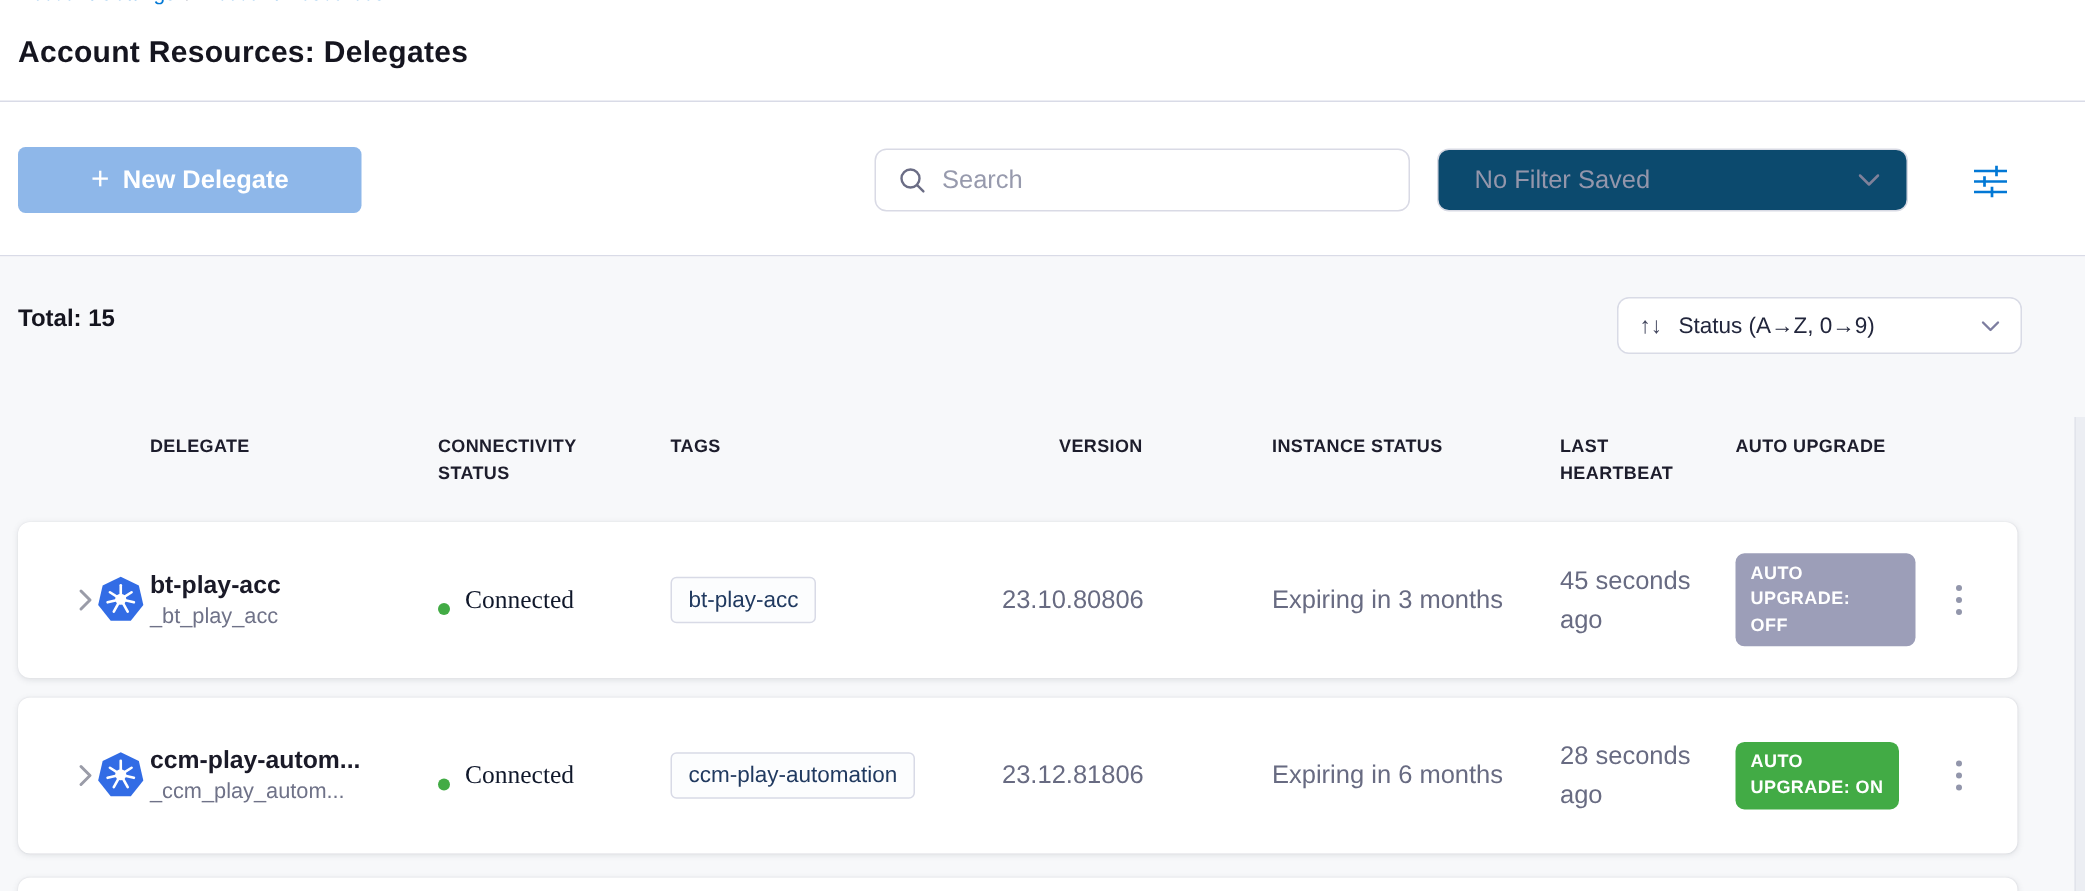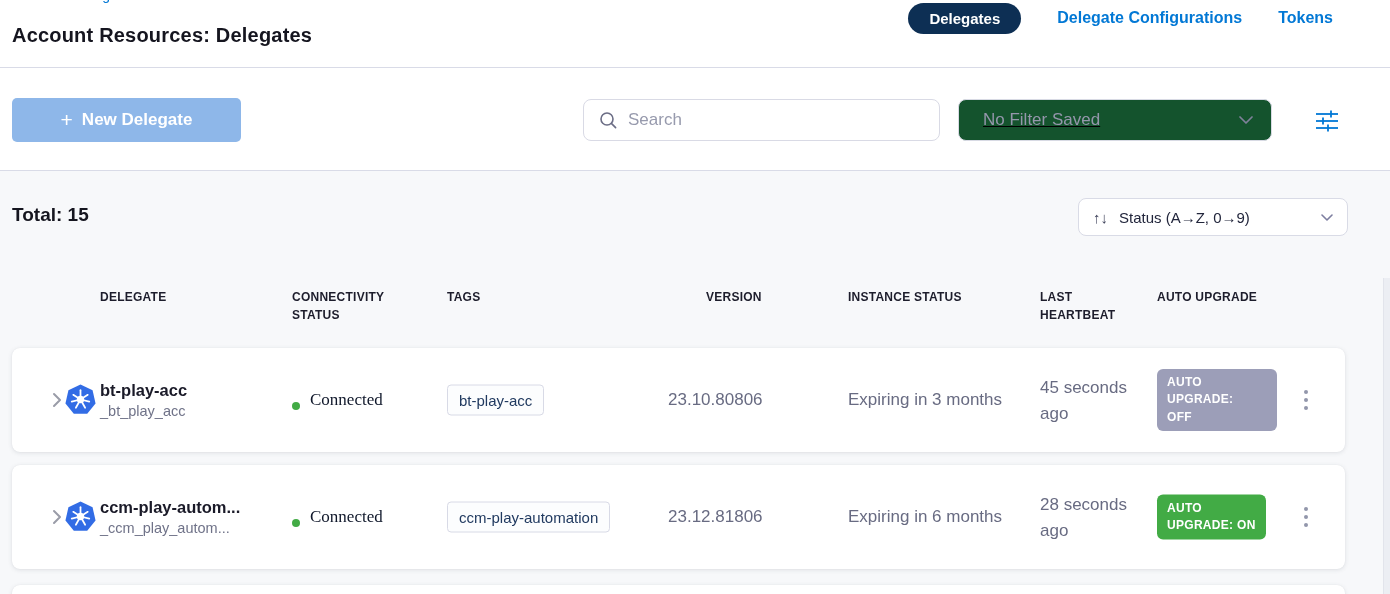--- a/index.html
+++ b/index.html
@@ -25,27 +25,27 @@
   .content-bg { position:absolute; top:171px; left:0; right:0; bottom:0; background:#f7f8fa; }
 
   
   .new-delegate { position:absolute; top:98px; left:12px; width:229px; height:44px; background:#8eb7e9; border:none; border-radius:5px; color:#fff; display:flex; align-items:center; justify-content:center; gap:9px; font-size:17px; font-weight:600; cursor:pointer; font-family:inherit; }
   .plus-glyph { font-size:21px; font-weight:400; line-height:1; position:relative; top:-1px; }
 
   .search-box { position:absolute; top:99px; left:583px; width:357px; height:42px; background:#fff; border:1px solid #d9dae5; border-radius:8px; display:flex; align-items:center; padding:16px 14px; gap:10px; }
   .search-box input { border:none; outline:none; flex:1; font-size:17px; color:#22222a; font-family:inherit; background:transparent; }
   .search-box input::placeholder { color:#979aad; }
 
-  .filter-select { position:absolute; top:99px; left:958px; width:314px; height:42px; background:#14532d; border:1px solid #d8dae4; border-radius:8px; display:flex; align-items:center; padding:0 18px 0 24px; cursor:pointer;text-decoration:underline; }
+  .filter-select { position:absolute; top:99px; left:958px; width:314px; height:42px; background:#0c4a6e; border:1px solid #d8dae4; border-radius:8px; display:flex; align-items:center; padding:0 18px 0 24px; cursor:pointer; }
   .filter-select .value { flex:1; font-size:17px; color:#9496ab; }
 
   .filter-icon-btn { position:absolute; top:107px; left:1313px; width:28px; height:28px; background:none; border:none; cursor:pointer; display:flex; align-items:center; justify-content:center; }
 
   
-  .total { position:absolute; top:204px; left:12px; font-size:19px; font-weight:700; color:#15151f; }
+  .total { position:absolute; top:204px; left:12px; font-size:16px; font-weight:700; color:#15151f; }
   .sort-select { position:absolute; top:198px; left:1078px; width:270px; height:38px; background:#fff; border:1px solid #d9dbe6; border-radius:8px; display:flex; align-items:center; padding:0 14px; gap:11px; cursor:pointer; }
   .sort-arrows { font-size:15px; color:#42465e; }
   .sort-label { flex:1; font-size:15px; font-weight:500; color:#22263c; }
 
   
   .th { position:absolute; top:288px; font-size:12px; font-weight:700; color:#1d1d2c; letter-spacing:.25px; line-height:1.5; }
   .th.c-delegate { left:100px; }
   .th.c-conn { left:292px; width:140px; }
   .th.c-tags { left:447px; }
   .th.c-version { left:706px; }
@@ -90,25 +90,20 @@
 <div class="screen">
 
   <div class="breadcrumb">
     <a href="#">Account Settings</a>
     <span class="crumb-sep">/</span>
     <a href="#">Account Resources</a>
   </div>
 
   <h1 class="page-title">Account Resources: Delegates</h1>
 
-  <div class="tabs">
-    <div class="tab-pill">Delegates</div>
-    <div class="tab-link">Delegate Configurations</div>
-    <div class="tab-link">Tokens</div>
-  </div>
 
   <div class="divider d1"></div>
 
   <button class="new-delegate">
     <span class="plus-glyph">+</span>
     <span>New Delegate</span>
   </button>
 
   <div class="search-box">
     <span style="display:flex;">

